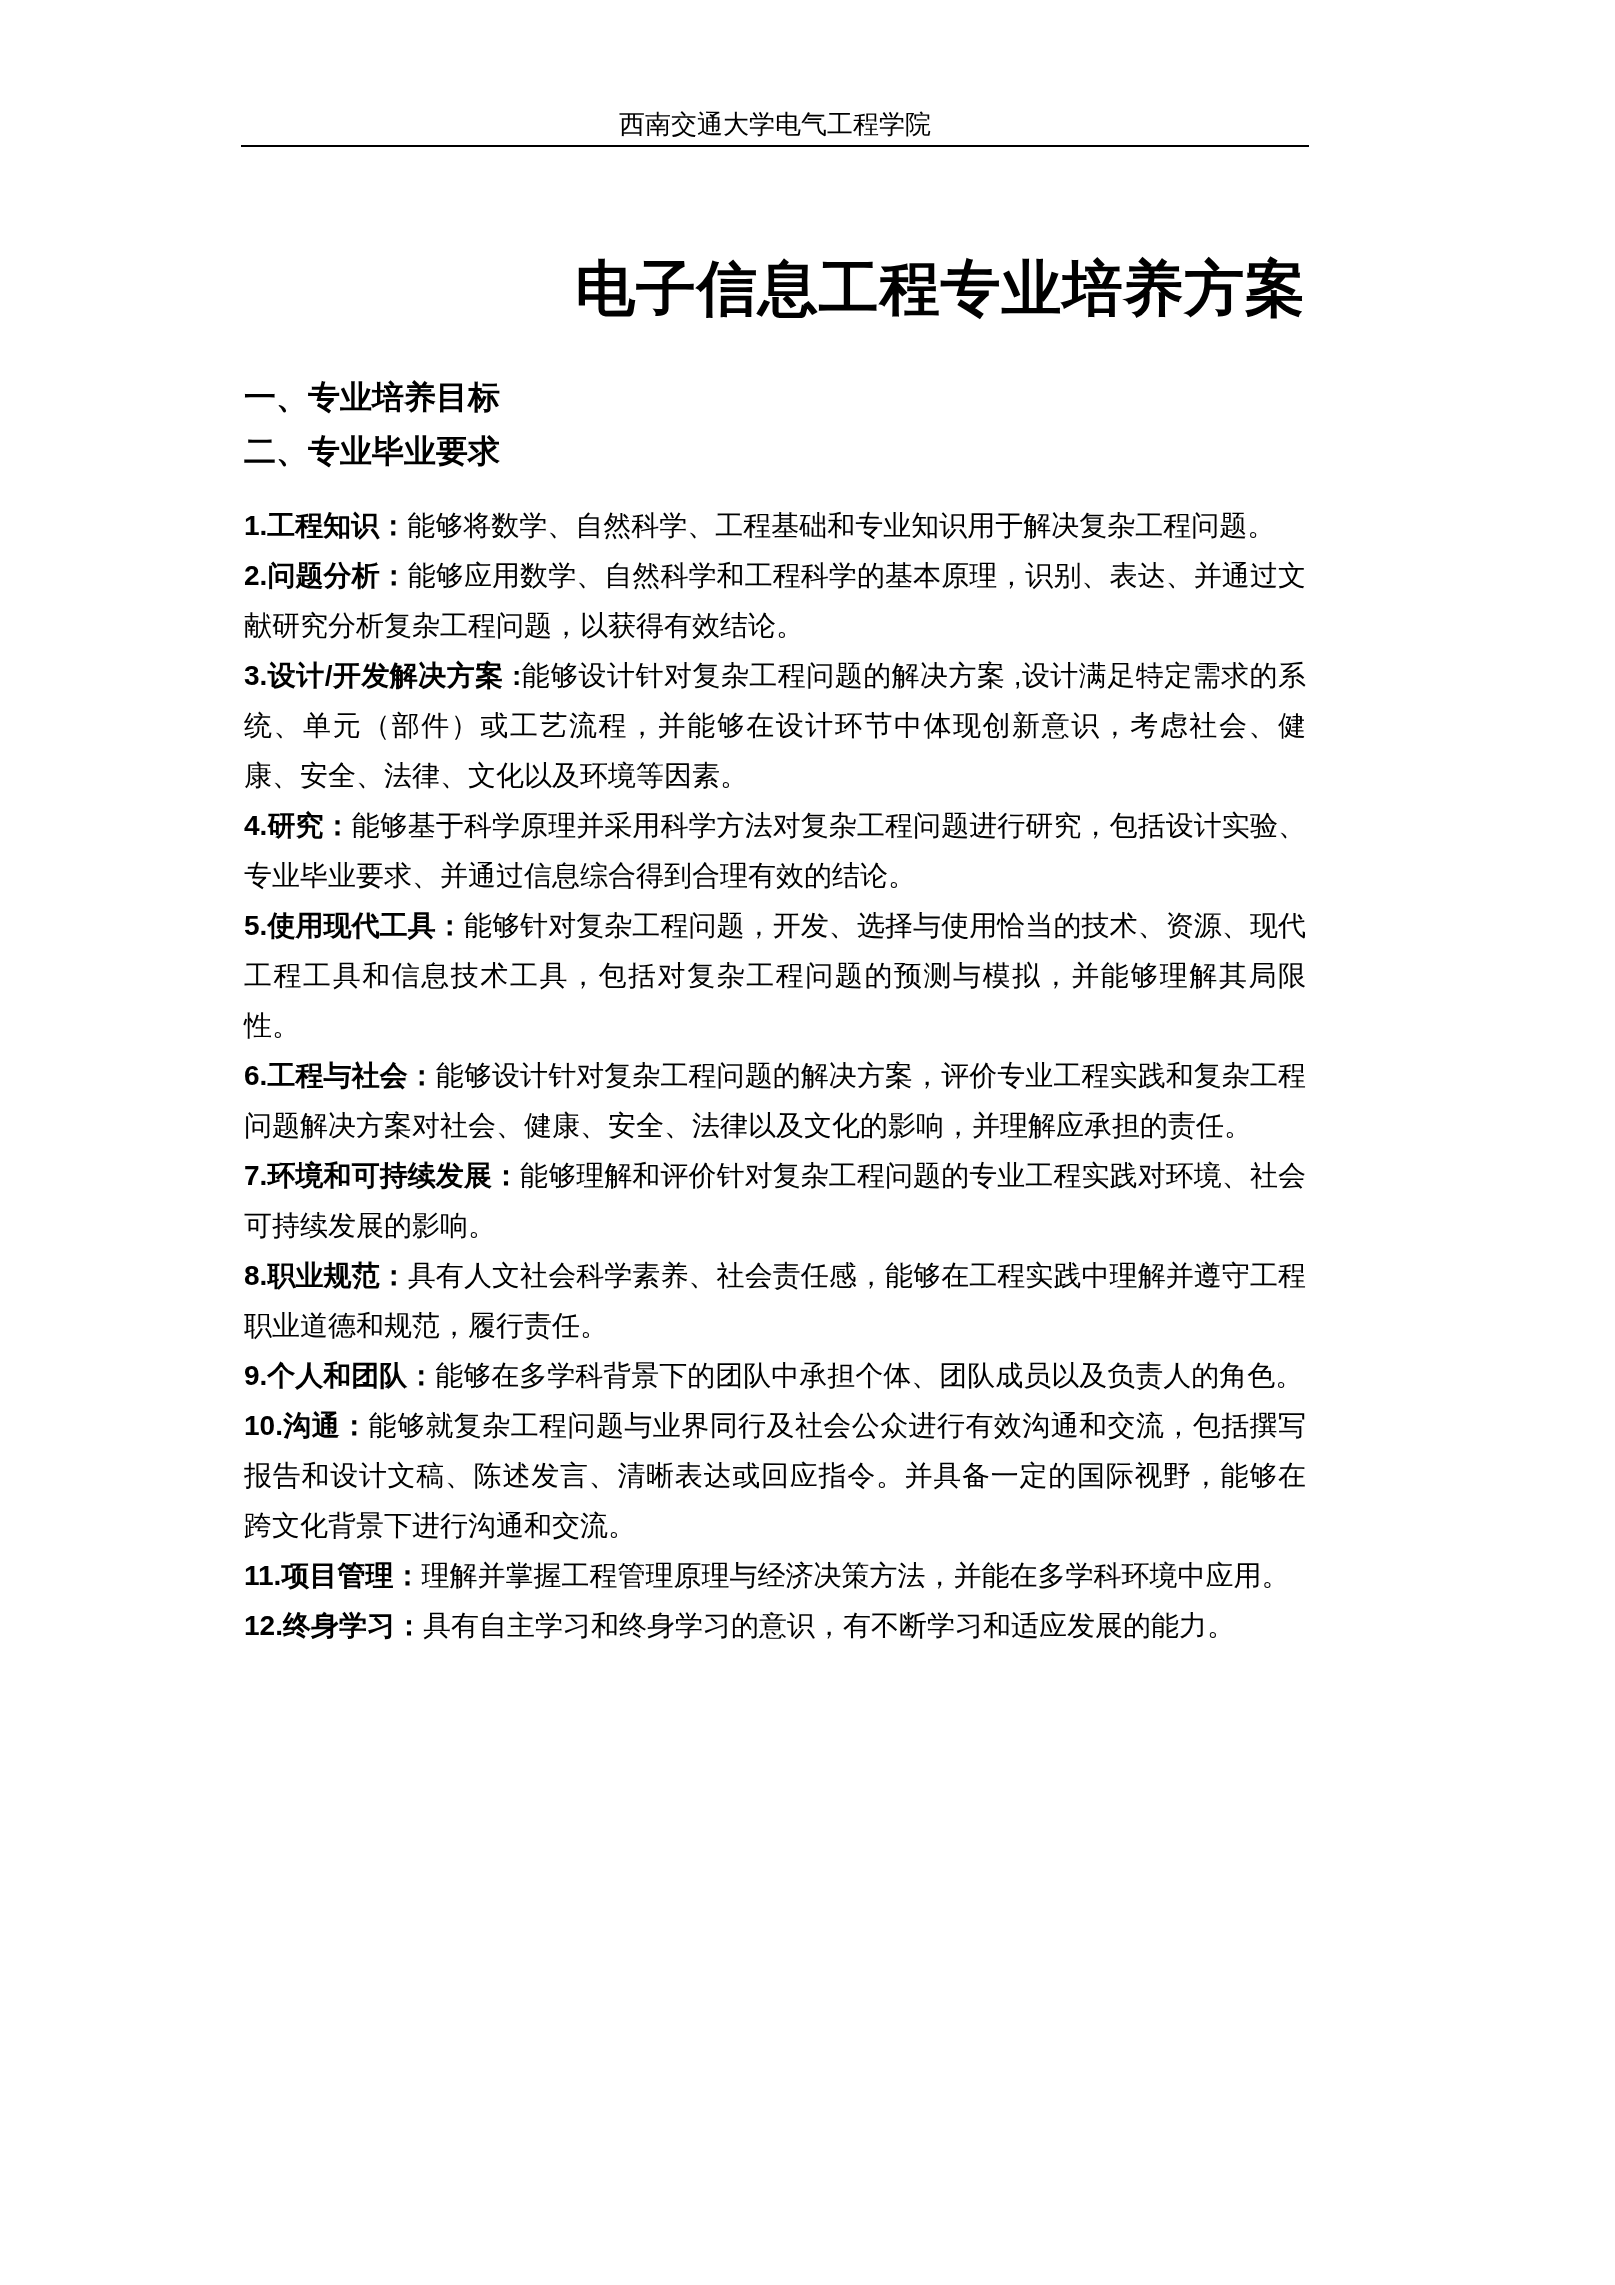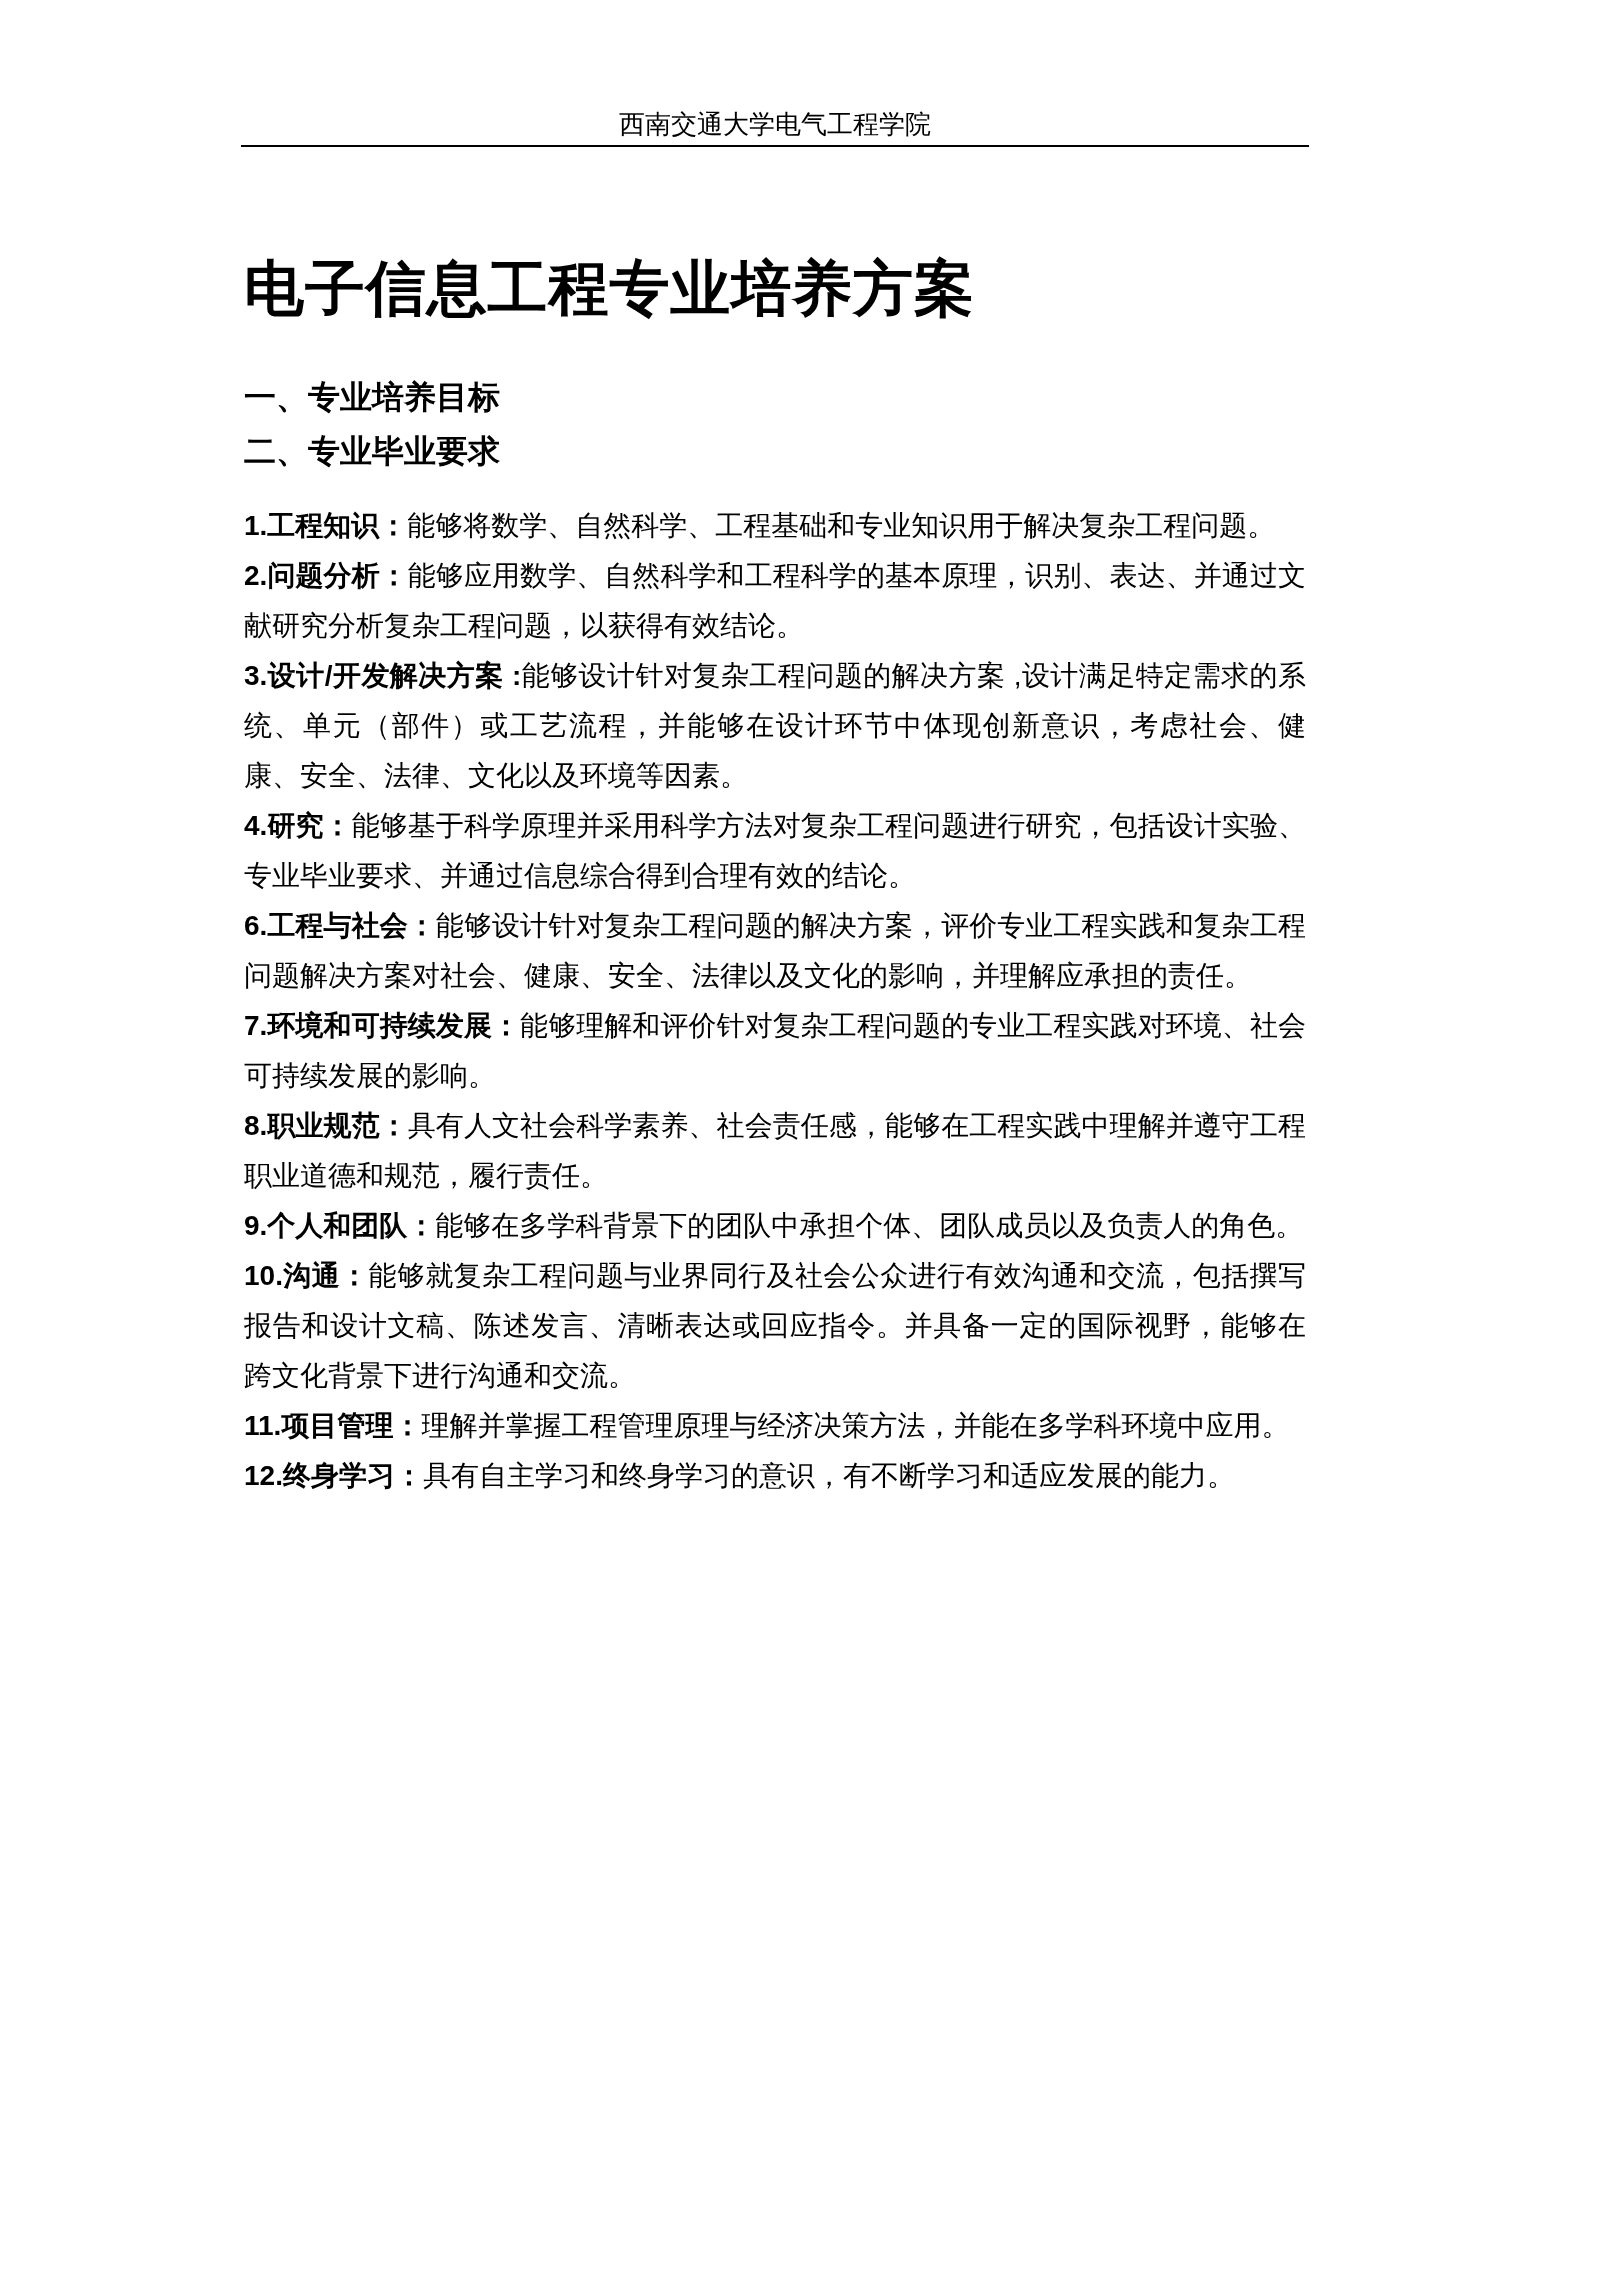--- a/index.html
+++ b/index.html
@@ -25,21 +25,21 @@
     color: #000000;
   }
   .content {
     margin: 0 230px 0 244px;
   }
   h1.doc-title {
     margin: 112px 0 0 0;
     font-size: 60px;
     line-height: 1.0;
     font-weight: 700;
-    text-align: left;
+    text-align: right;
     letter-spacing: 0.9px;
     white-space: nowrap;
   }
   h2.sec-heading {
     font-size: 32px;
     line-height: 1.0;
     font-weight: 700;
     letter-spacing: 0;
   }
   h2.sec-heading.first  { margin: 62px 0 0 0; }
@@ -82,20 +82,21 @@
 
     <div class="req-list">
   <p class="req-item"><span class="req-label">1.工程知识：</span><span class="req-text">能够将数学、自然科学、工程基础和专业知识用于解决复杂工程问题。</span></p>
 
   <p class="req-item"><span class="req-label">2.问题分析：</span><span class="req-text">能够应用数学、自然科学和工程科学的基本原理，识别、表达、并通过文献研究分析复杂工程问题，以获得有效结论。</span></p>
 
   <p class="req-item"><span class="req-label">3.设计/开发解决方案 :</span><span class="req-text">能够设计针对复杂工程问题的解决方案 ,设计满足特定需求的系统、单元（部件）或工艺流程，并能够在设计环节中体现创新意识，考虑社会、健康、安全、法律、文化以及环境等因素。</span></p>
 
   <p class="req-item"><span class="req-label">4.研究：</span><span class="req-text">能够基于科学原理并采用科学方法对复杂工程问题进行研究，包括设计实验、专业毕业要求、并通过信息综合得到合理有效的结论。</span></p>
 
+  <p class="req-item"><span class="req-label">5.使用现代工具：</span><span class="req-text">能够针对复杂工程问题，开发、选择与使用恰当的技术、资源、现代工程工具和信息技术工具，包括对复杂工程问题的预测与模拟，并能够理解其局限性。</span></p>
 
   <p class="req-item"><span class="req-label">6.工程与社会：</span><span class="req-text">能够设计针对复杂工程问题的解决方案，评价专业工程实践和复杂工程问题解决方案对社会、健康、安全、法律以及文化的影响，并理解应承担的责任。</span></p>
 
   <p class="req-item"><span class="req-label">7.环境和可持续发展：</span><span class="req-text">能够理解和评价针对复杂工程问题的专业工程实践对环境、社会可持续发展的影响。</span></p>
 
   <p class="req-item"><span class="req-label">8.职业规范：</span><span class="req-text">具有人文社会科学素养、社会责任感，能够在工程实践中理解并遵守工程职业道德和规范，履行责任。</span></p>
 
   <p class="req-item"><span class="req-label">9.个人和团队：</span><span class="req-text">能够在多学科背景下的团队中承担个体、团队成员以及负责人的角色。</span></p>
 
   <p class="req-item"><span class="req-label">10.沟通：</span><span class="req-text">能够就复杂工程问题与业界同行及社会公众进行有效沟通和交流，包括撰写报告和设计文稿、陈述发言、清晰表达或回应指令。并具备一定的国际视野，能够在跨文化背景下进行沟通和交流。</span></p>

